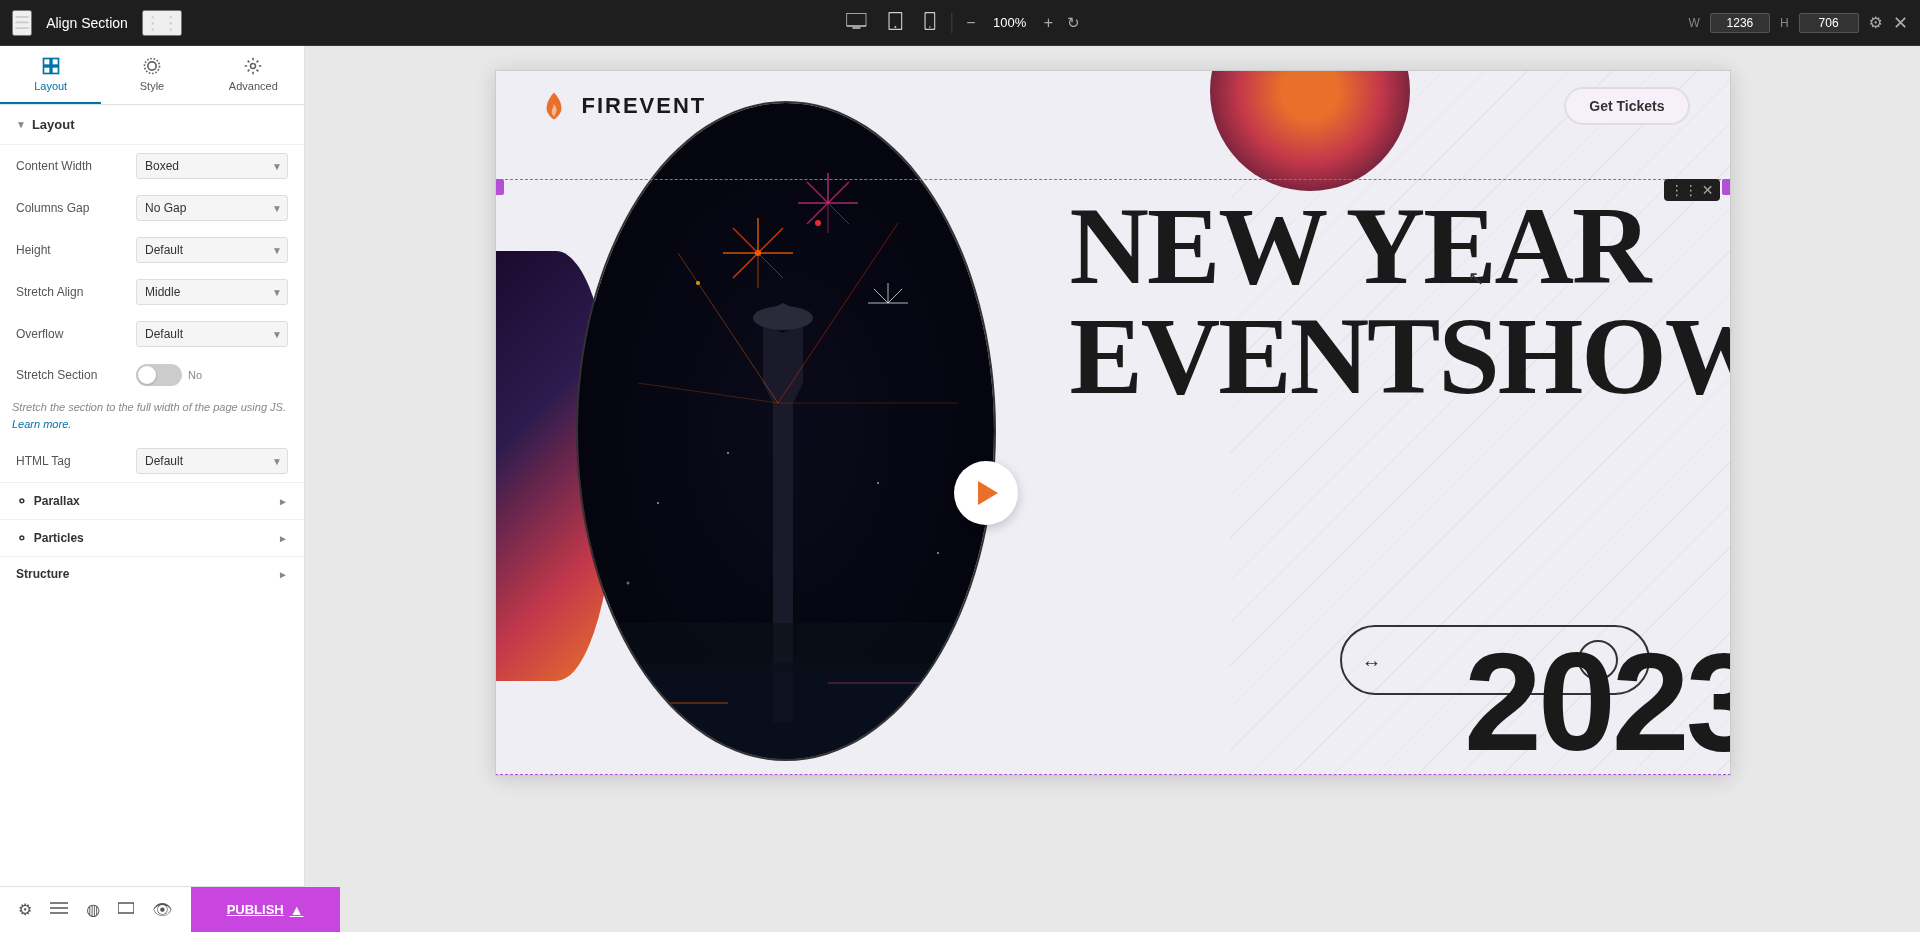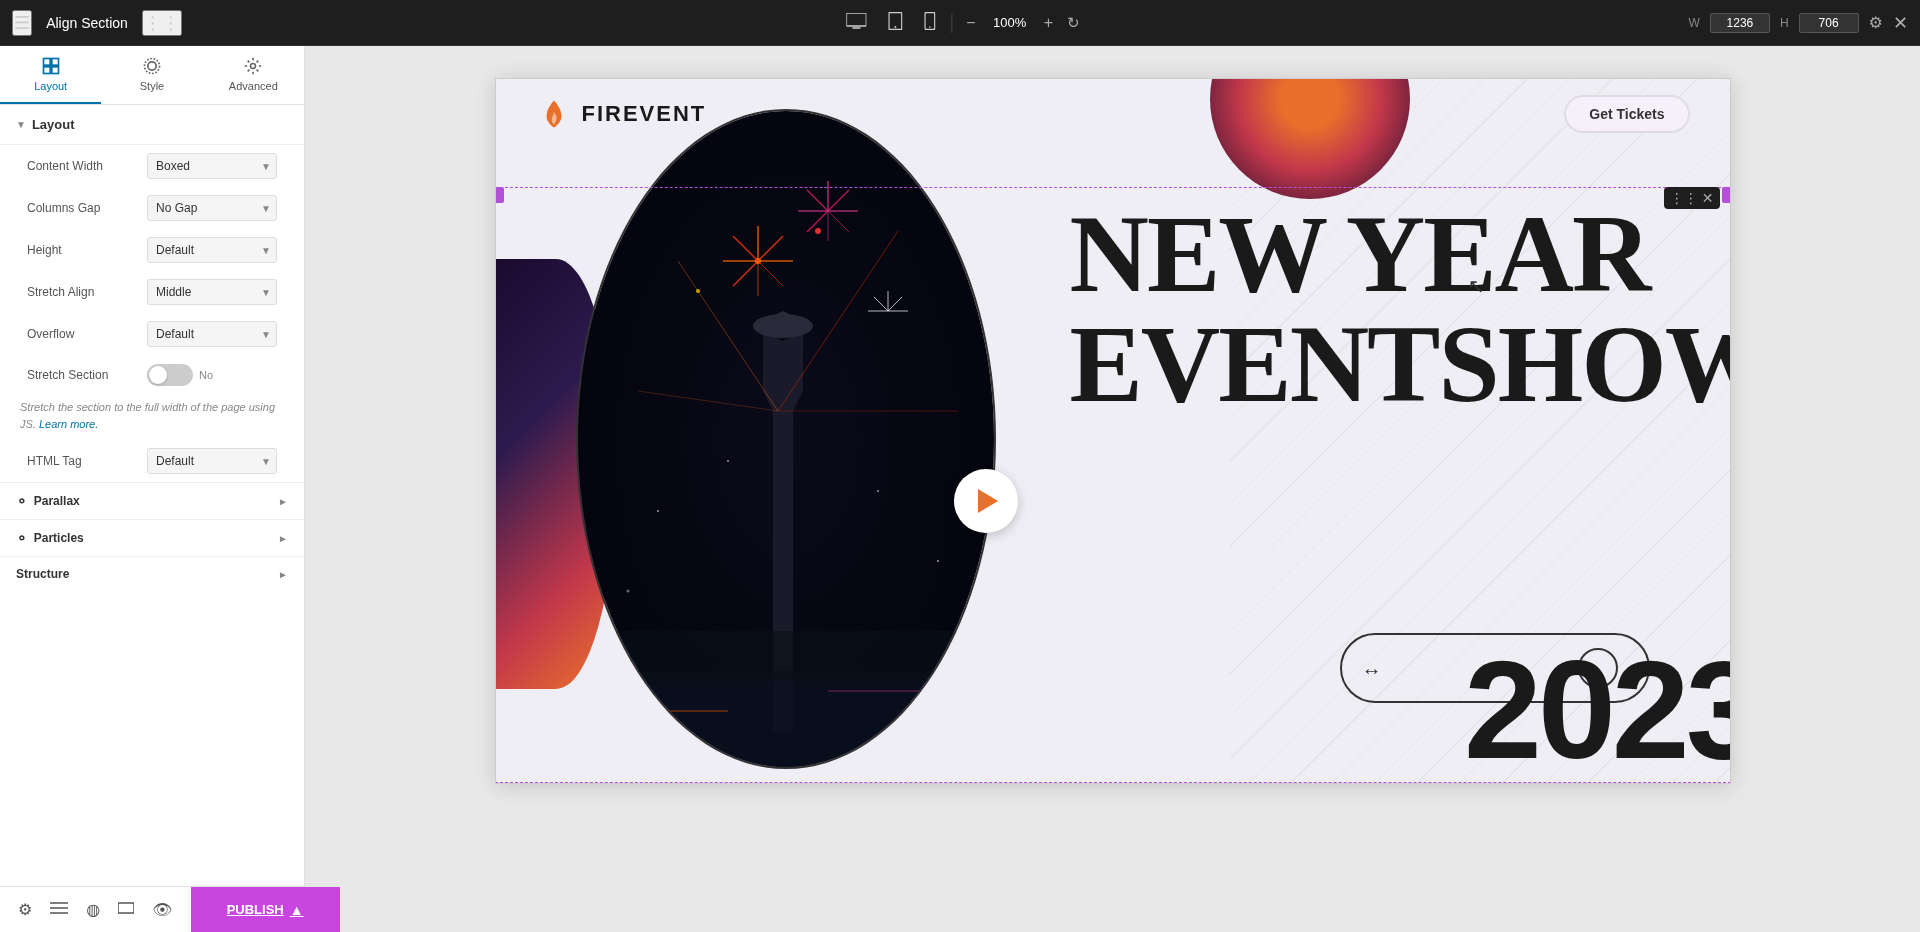--- a/index.html
+++ b/index.html
@@ -42,21 +42,21 @@
     }
     .sidebar-tab.active { color: #0073aa; border-bottom: 2px solid #0073aa; }
     .sidebar-tab svg { width: 20px; height: 20px; }
     .sidebar-content { flex: 1; overflow-y: auto; padding: 0 0 20px 0; }
     .section-header {
       display: flex; align-items: center; gap: 6px; padding: 12px 16px; cursor: pointer;
       font-size: 13px; font-weight: 600; color: #333; border-bottom: 1px solid #f0f0f0;
     }
     .section-header .arrow { font-size: 10px; color: #888; }
     .form-row {
-      display: flex; align-items: center; padding: 8px 27px; min-height: 40px;
+      display: flex; align-items: center; padding: 8px 16px; min-height: 40px;
     }
     .form-label { color: #555; font-size: 12px; flex: 0 0 120px; }
     .form-control { flex: 1; }
     .select-wrap { position: relative; display: flex; align-items: center; }
     .select-wrap select {
       appearance: none; background: #f5f5f5; border: 1px solid #ddd; border-radius: 3px;
       padding: 5px 24px 5px 8px; font-size: 12px; color: #333; width: 100%; cursor: pointer;
     }
     .select-arrow { position: absolute; right: 6px; top: 50%; transform: translateY(-50%); font-size: 10px; color: #888; pointer-events: none; }
     .width-row { padding: 6px 16px; display: flex; align-items: center; gap: 8px; }
@@ -69,21 +69,21 @@
     .dim-box { background: #f5f5f5; border: 1px solid #ddd; border-radius: 3px; width: 50px; padding: 4px 5px; font-size: 12px; color: #333; text-align: center; }
     .toggle-wrap { display: flex; align-items: center; gap: 6px; text-align: right; }
     .toggle {
       position: relative; width: 46px; height: 22px; background: #ccc; border-radius: 11px; cursor: pointer;
       display: flex; align-items: center; padding: 2px;
     }
     .toggle.off { background: #ccc; }
     .toggle-knob { width: 18px; height: 18px; border-radius: 50%; background: #fff; box-shadow: 0 1px 3px rgba(0,0,0,0.2); margin-left: 0; transition: margin 0.2s; }
     .toggle.off .toggle-knob { margin-left: 0; }
     .toggle-label { font-size: 11px; color: #888; }
-    .stretch-note { padding: 4px 20px 8px; font-size: 11px; color: #888; line-height: 1.5; font-style: italic; }
+    .stretch-note { padding: 4px 12px 8px; font-size: 11px; color: #888; line-height: 1.5; font-style: italic; }
     .stretch-note a { color: #0073aa; text-decoration: none; }
     .collapse-section {
       display: flex; align-items: center; gap: 6px; padding: 10px 16px; cursor: pointer;
       font-size: 12px; font-weight: 600; color: #333; border-top: 1px solid #f0f0f0;
     }
     .collapse-section .section-icon { font-size: 14px; }
     .collapse-arrow { font-size: 10px; color: #888; margin-left: auto; }
 
     
     .bottom-bar {
@@ -101,21 +101,21 @@
     .publish-arrow { font-size: 14px; }
 
     
     .canvas {
       position: absolute; left: 305px; top: 46px; right: 0; bottom: 0;
       background: #e8e8e8; overflow: hidden;
     }
     .canvas-inner {
       position: absolute; top: 0; left: 0; right: 0; bottom: 0;
       display: flex; align-items: stretch; justify-content: center;
-      padding: 32px;
+      padding: 24px;
     }
     .page-preview {
       background: #f0eef5; width: 100%; max-width: 1236px; height: 706px;
       position: relative; margin: 0 auto; overflow: hidden; border: 1px solid #ccc;
       box-shadow: 0 2px 20px rgba(0,0,0,0.15);
     }
 
     
     .page-header {
       position: absolute; top: 0; left: 0; right: 0; height: 70px;

